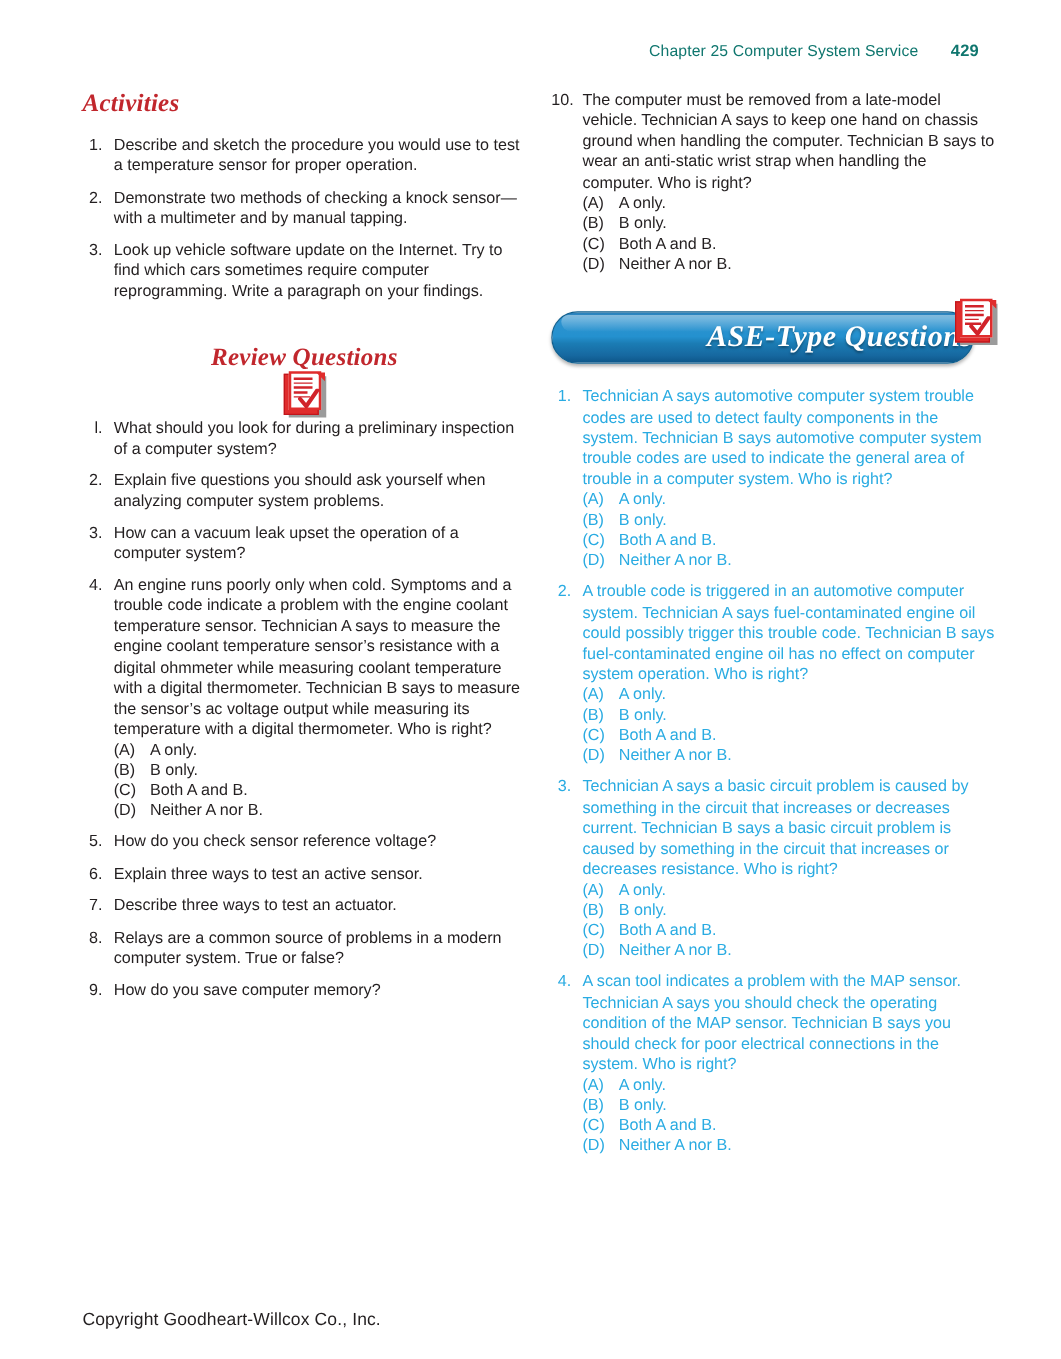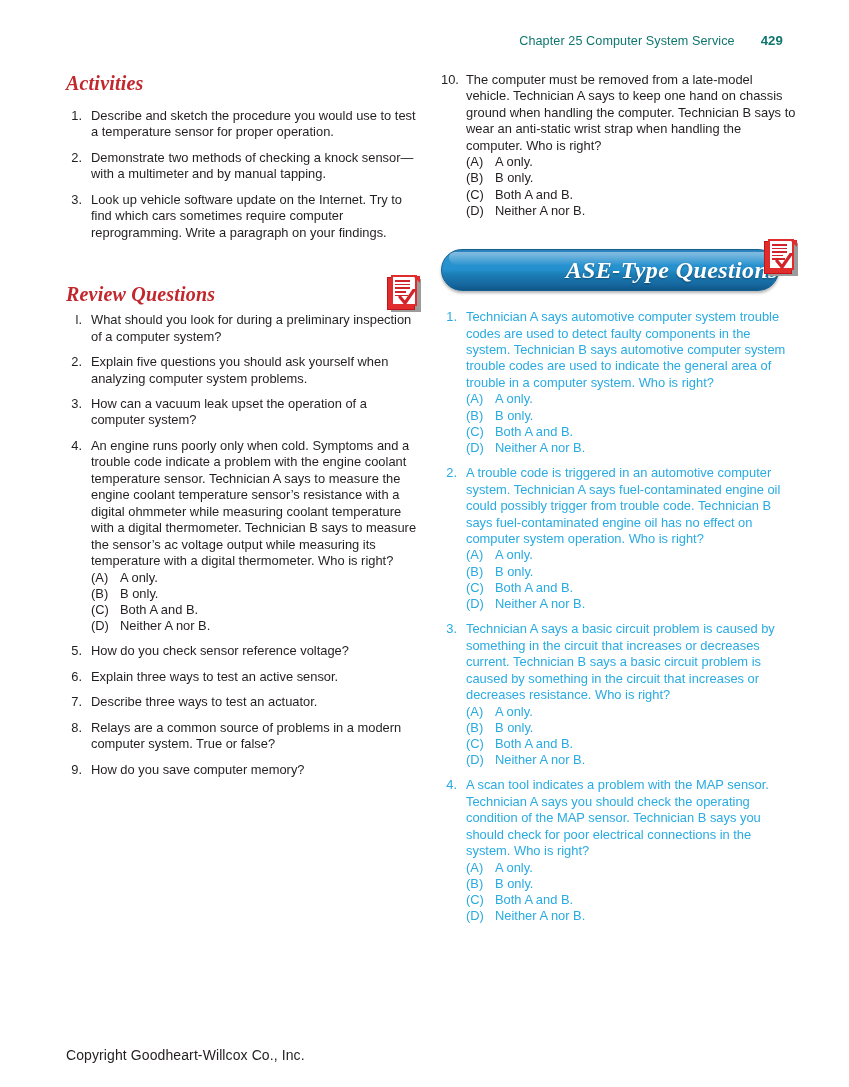--- a/index.html
+++ b/index.html
@@ -54,20 +54,21 @@
     font-size: 20px;
     color: #c1272d;
     letter-spacing: 0.2px;
     margin: 0;
     line-height: 1.1;
   }
   .head-row {
     display: flex;
     align-items: center;
     justify-content: space-between;
+    flex-direction: column;
   }
 
   
   ol.qlist, ul.qlist {
     list-style: none;
     margin: 0;
     padding: 0;
   }
   .qitem {
     display: flex;
@@ -431,21 +432,21 @@
               <span class="lt">(D)</span>
               <span class="ct">Neither A nor B.</span>
             </li>
           </ul>
         </span>
       </li>
 
       <li class="qitem">
         <span class="qnum">2.</span>
         <span class="qbody">
-          <p class="qtext">A trouble code is triggered in an automotive computer system. Technician A says fuel-contaminated engine oil could possibly trigger from trouble code. Technician B says fuel-contaminated engine oil has no effect on computer system operation. Who is right?</p>
+          <p class="qtext">A trouble code is triggered in an automotive computer system. Technician A says fuel-contaminated engine oil could possibly trigger this trouble code. Technician B says fuel-contaminated engine oil has no effect on computer system operation. Who is right?</p>
           <ul class="choices">
             <li class="choice">
               <span class="lt">(A)</span>
               <span class="ct">A only.</span>
             </li>
             <li class="choice">
               <span class="lt">(B)</span>
               <span class="ct">B only.</span>
             </li>
             <li class="choice">

